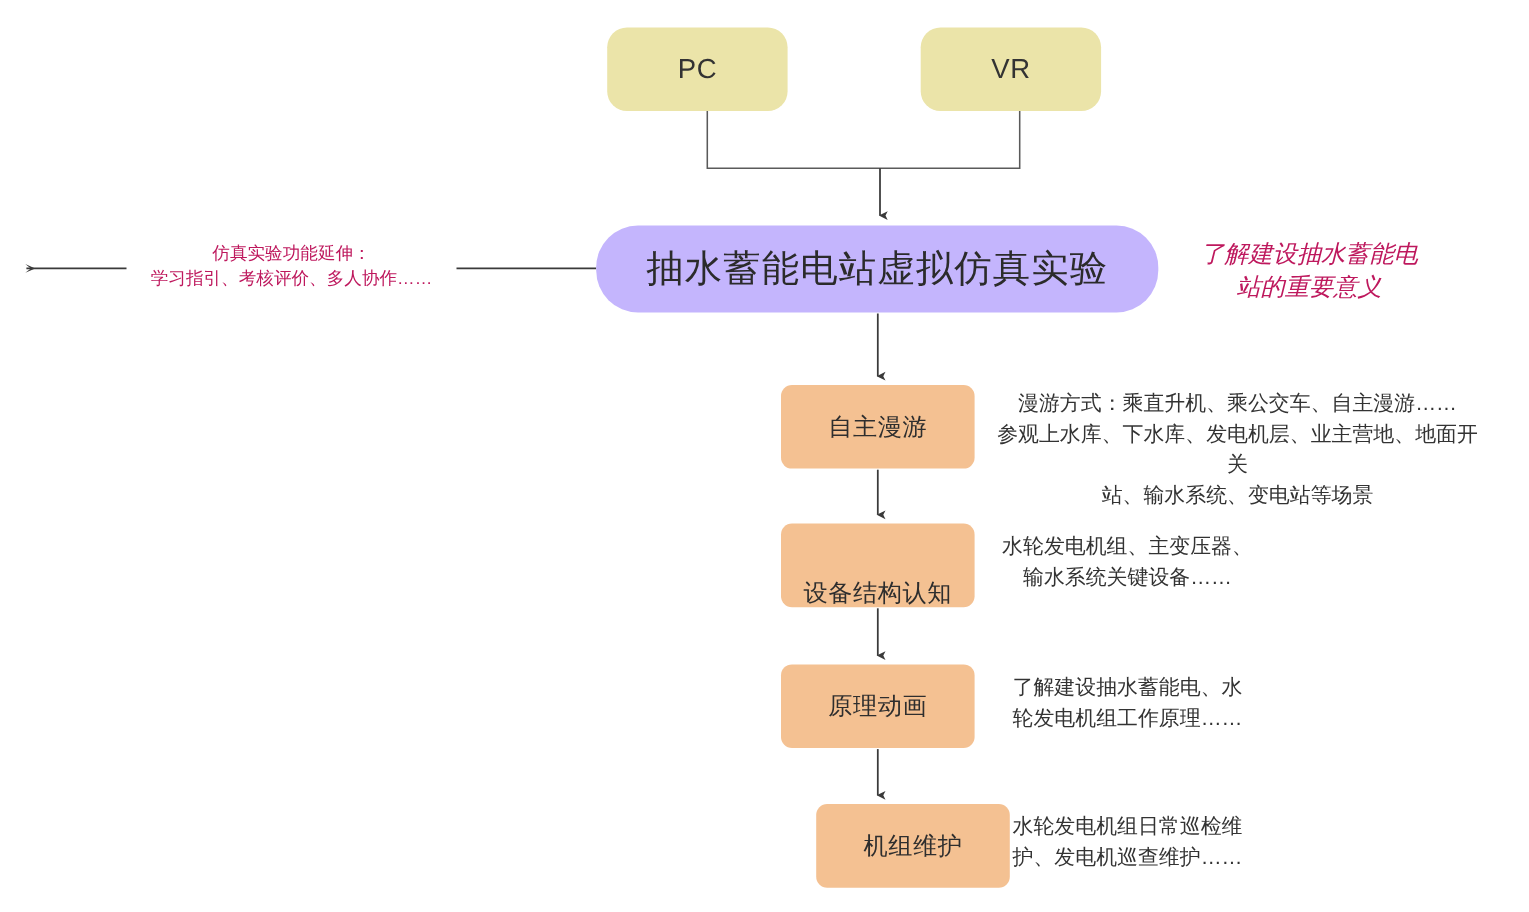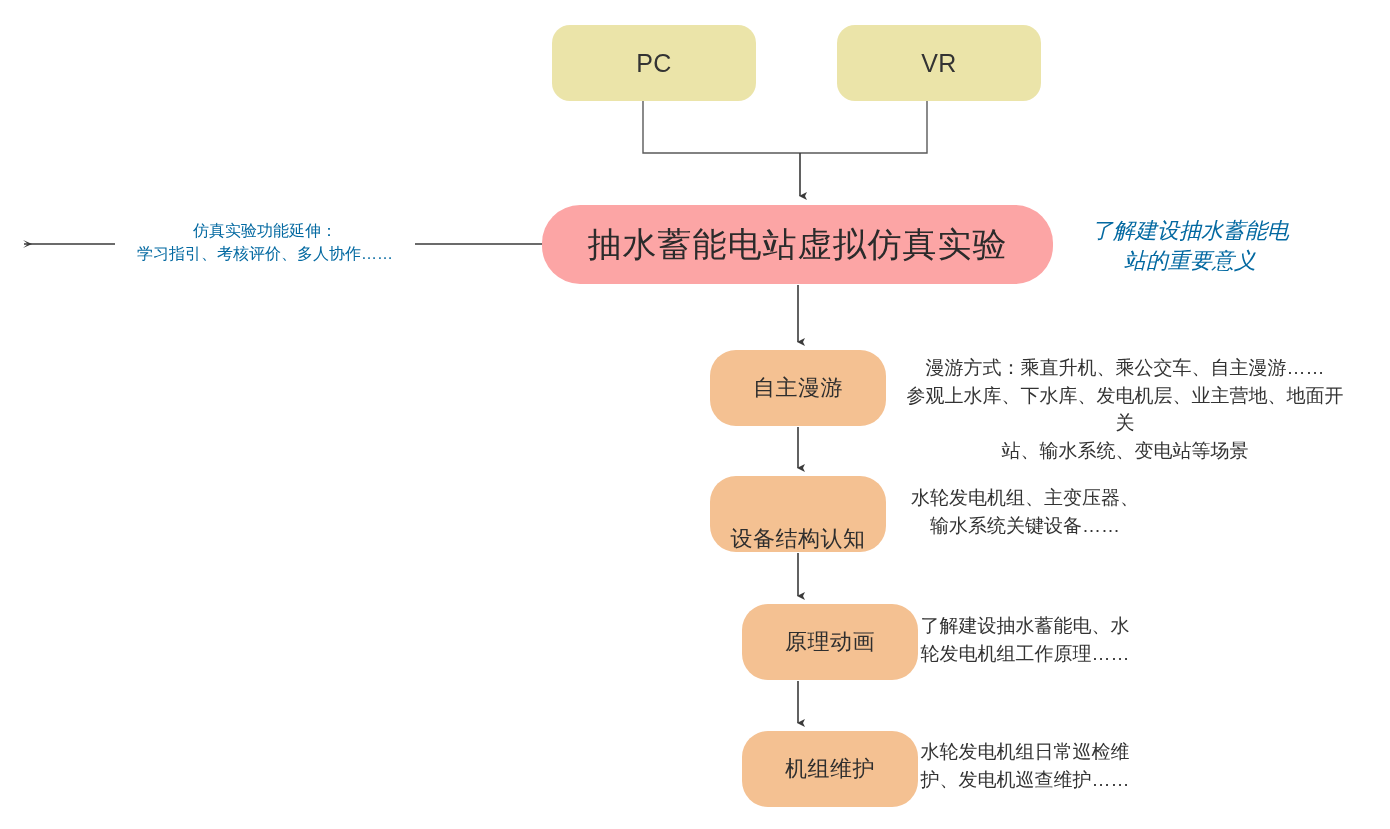--- a/index.html
+++ b/index.html
@@ -27,60 +27,60 @@
     display: flex;
     align-items: center;
     justify-content: center;
     text-align: center;
     box-sizing: border-box;
     line-height: 1.2;
   }
   .node-pc, .node-vr {
     background: #ebe4a9;
     border-radius: 18px;
-    width: 204px;
+    width: 164px;
     height: 76px;
     font-size: 25px;
     color: #333333;
     letter-spacing: 0.5px;
   }
   .node-pc { left: 552px; top: 25px; }
   .node-vr { left: 837px; top: 25px; }
 
   .node-main {
-    background: #fca5a5;
+    background: #c4b5fd;
     border-radius: 38px;
     left: 542px;
     top: 205px;
     width: 511px;
     height: 79px;
     font-size: 34px;
     color: #2b2b2b;
     letter-spacing: 1px;
   }
 
   .node-step {
     background: #f4c192;
-    border-radius: 26px;
+    border-radius: 10px;
     left: 710px;
     width: 176px;
     height: 76px;
     font-size: 22px;
     color: #2e2e2e;
     letter-spacing: 0.5px;
   }
   .step-1 { top: 350px; }
   .step-2 { top: 476px; align-items: flex-end; }
-  .step-3 { top: 604px; margin-left: 32px; }
+  .step-3 { top: 604px; }
   .step-4 { top: 731px; margin-left: 32px; }
 
   .annot {
     position: absolute;
     text-align: center;
-    color: #0369a1;
+    color: #be185d;
     line-height: 1.45;
     white-space: pre-line;
   }
   .annot-left {
     left: 110px;
     top: 219px;
     width: 310px;
     font-size: 16px;
   }
   .annot-right-main {

